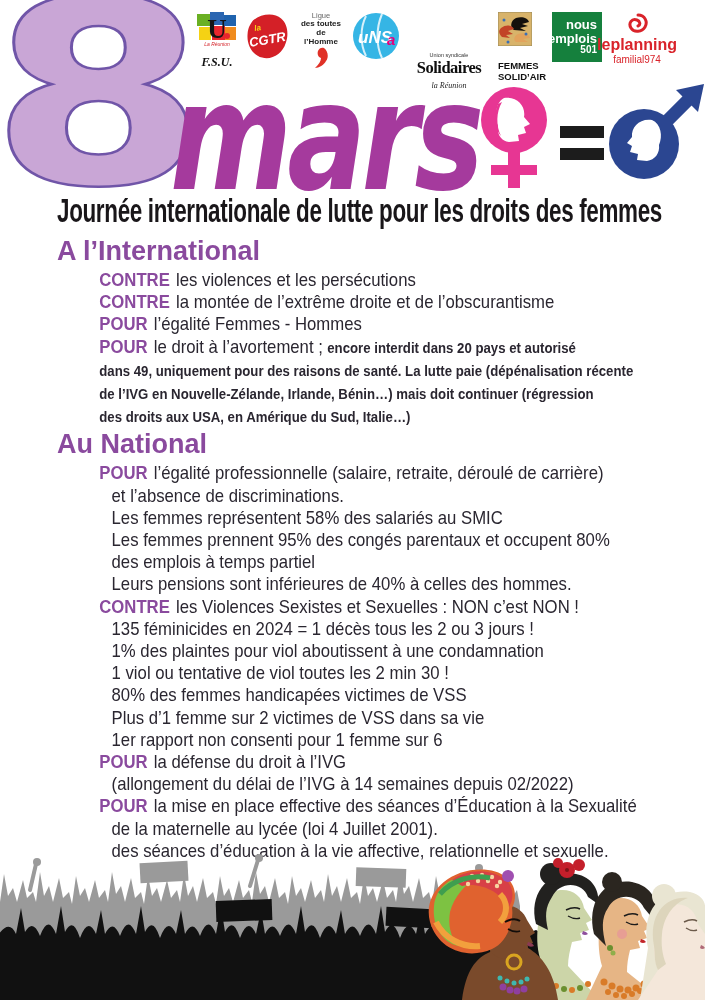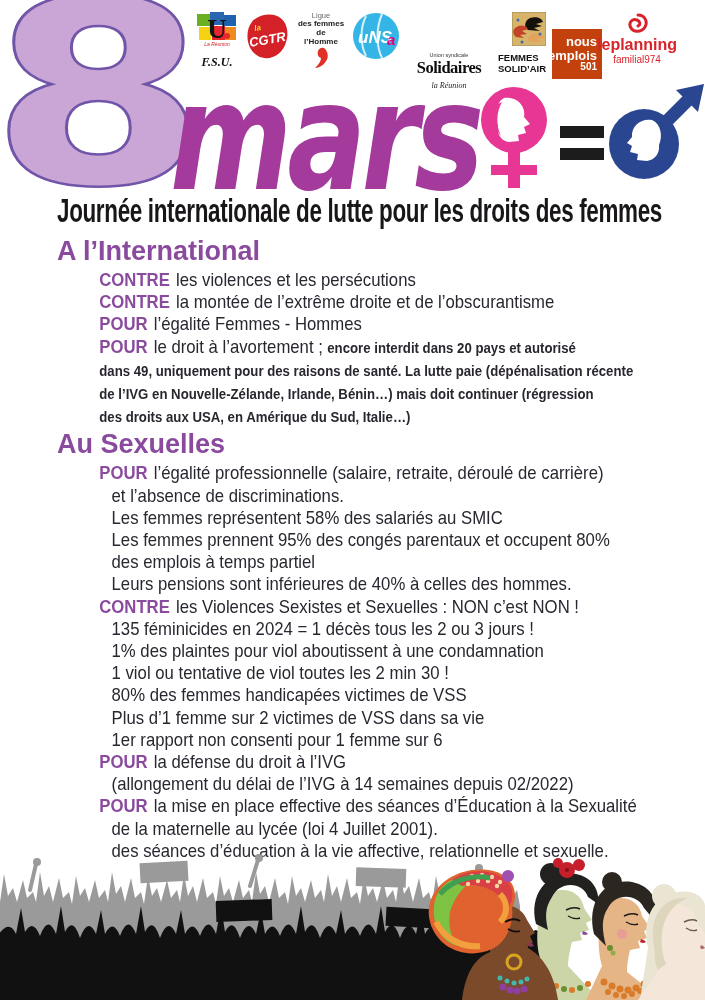--- a/index.html
+++ b/index.html
@@ -21,24 +21,24 @@
   .ldh{width:50px;text-align:center;line-height:1.1;}
   .ldh .l1{display:block;font-size:7.5px;color:#666;}
   .ldh .l2,.ldh .l3{display:block;font-size:8px;font-weight:bold;color:#222;}
   .solidaires{width:86px;margin-top:41px;}
   .solidaires .sup{display:block;text-align:right;font-size:5.5px;color:#333;line-height:1;}
   .solidaires .main{display:block;font-family:"Liberation Serif",serif;font-weight:bold;
                     font-size:16.5px;letter-spacing:-.5px;color:#0d0d0d;line-height:1.05;}
   .solidaires .bar{height:3px;background:#d6006e;margin-top:1px;}
   .solidaires .sub{display:block;text-align:center;font-family:"Liberation Serif",serif;
                    font-style:italic;font-size:8px;color:#222;margin-top:1px;}
-  .fsa{display:flex;gap:6px;align-items:flex-end;}
+  .fsa{display:flex;gap:14px;align-items:flex-start;}
   .fsa-text span{display:block;font-size:9.5px;font-weight:900;color:#111;line-height:1.2;}
-  .nt{width:50px;height:50px;background:#c2410c;display:flex;flex-direction:column;
-      align-items:flex-end;justify-content:center;padding-right:5px;box-sizing:border-box;margin-top:17px;}
+  .nt{width:50px;height:50px;background:#15803d;display:flex;flex-direction:column;
+      align-items:flex-end;justify-content:center;padding-right:5px;box-sizing:border-box;}
   .nt span{color:#fff;font-weight:800;line-height:1.05;}
   .nt .l1,.nt .l2{font-size:13px;}
   .nt .l3{font-size:10px;}
   .pf{width:58px;text-align:center;}
   .pf span{display:block;color:#d9232a;line-height:1.1;}
   .pf .l1{font-size:16px;font-weight:800;}
   .pf .l2{font-size:10px;}
 
   
   .title{position:absolute;left:57px;top:192px;margin:0;font-size:33px;font-weight:bold;
@@ -87,21 +87,21 @@
     <div class="logo">
       <svg width="46" height="52" viewBox="0 0 46 52">
         <path fill="#d42027" transform="rotate(-6 23 25)" d="M 11,7 C 19,1 33,1 39,8 C 45,14 45,25 41,33 C 37,43 25,49 16,45 C 6,41 2,30 4,20 C 5,14 8,10 11,7 Z"></path>
         <text x="12" y="17" font-size="8" font-style="italic" font-weight="bold" fill="#f5d214" transform="rotate(-10 23 25)">la</text>
         <text x="23" y="32" font-size="13" font-weight="bold" font-style="italic" fill="#ffffff" text-anchor="middle" transform="rotate(-10 23 25)">CGTR</text>
       </svg>
     </div>
 
     <div class="logo ldh">
       <span class="l1">Ligue</span>
-      <span class="l2">des femmes de</span>
+      <span class="l2">des toutes de</span>
       <span class="l3">l’Homme</span>
       <svg width="14" height="22" viewBox="0 0 14 22">
         <path fill="#e03127" d="M 10,1 C 14,4 15,10 12,14 C 10,18 5,21 1,21 C 5,17 7,14 7,11 C 4,10 3,7 4,4 C 5,1 8,0 10,1 Z"></path>
       </svg>
     </div>
 
     <div class="logo">
       <svg width="48" height="48" viewBox="0 0 48 48">
         <circle cx="24" cy="24" r="23" fill="#35b5e5"></circle>
         <path d="M 14,4 C 8,16 8,32 14,44" stroke="#ffffff" stroke-width="2" fill="none" opacity=".8"></path>
@@ -177,21 +177,21 @@
     <h2>A l’International</h2>
 
     <div class="line"><span class="kw">CONTRE</span><span class="t">les violences et les persécutions</span></div>
     <div class="line"><span class="kw">CONTRE</span><span class="t">la montée de l’extrême droite et de l’obscurantisme</span></div>
     <div class="line"><span class="kw">POUR</span><span class="t">l’égalité Femmes - Hommes</span></div>
     <div class="line"><span class="kw">POUR</span><span class="t">le droit à l’avortement ;</span><span class="bt">encore interdit dans 20 pays et autorisé</span></div>
     <div class="line"><span class="bt">dans 49, uniquement pour des raisons de santé. La lutte paie (dépénalisation récente</span></div>
     <div class="line"><span class="bt">de l’IVG en Nouvelle-Zélande, Irlande, Bénin…) mais doit continuer (régression</span></div>
     <div class="line"><span class="bt">des droits aux USA, en Amérique du Sud, Italie…)</span></div>
 
-    <h2 class="second">Au Sexuelles</h2>
+    <h2 class="second">Au National</h2>
 
     <div class="line"><span class="kw">POUR</span><span class="t">l’égalité professionnelle (salaire, retraite, déroulé de carrière)</span></div>
     <div class="line cont"><span class="t">et l’absence de discriminations.</span></div>
     <div class="line cont"><span class="t">Les femmes représentent 58% des salariés au SMIC</span></div>
     <div class="line cont"><span class="t">Les femmes prennent 95% des congés parentaux et occupent 80%</span></div>
     <div class="line cont"><span class="t">des emplois à temps partiel</span></div>
     <div class="line cont"><span class="t">Leurs pensions sont inférieures de 40% à celles des hommes.</span></div>
     <div class="line"><span class="kw">CONTRE</span><span class="t">les Violences Sexistes et Sexuelles : NON c’est NON !</span></div>
     <div class="line cont"><span class="t">135 féminicides en 2024 = 1 décès tous les 2 ou 3 jours !</span></div>
     <div class="line cont"><span class="t">1% des plaintes pour viol aboutissent à une condamnation</span></div>

